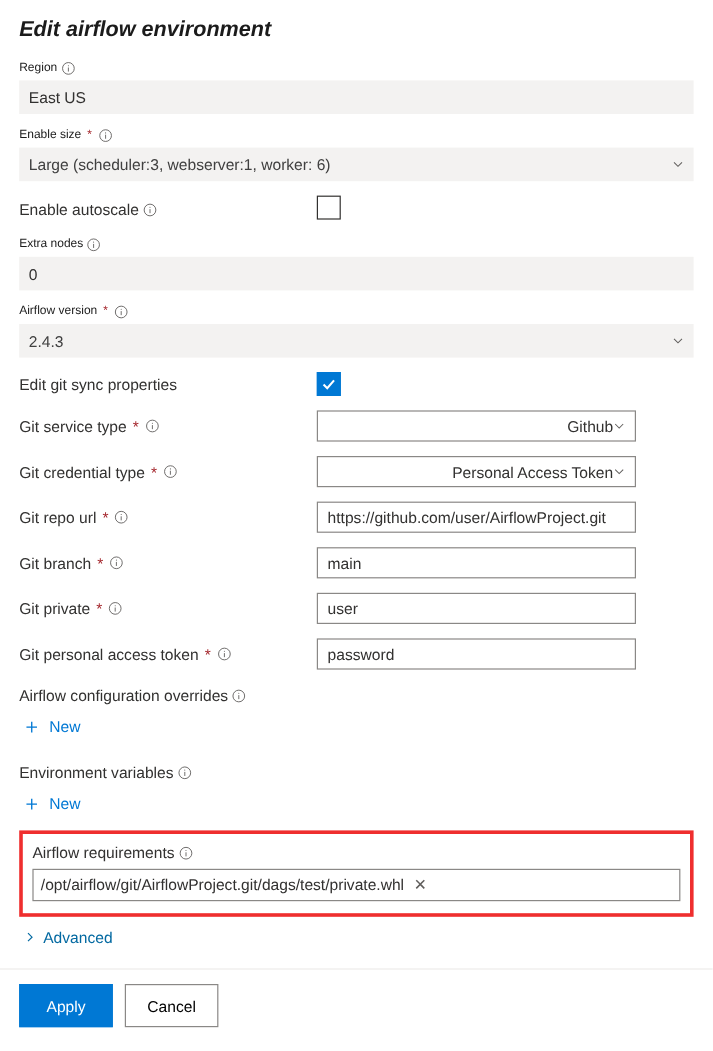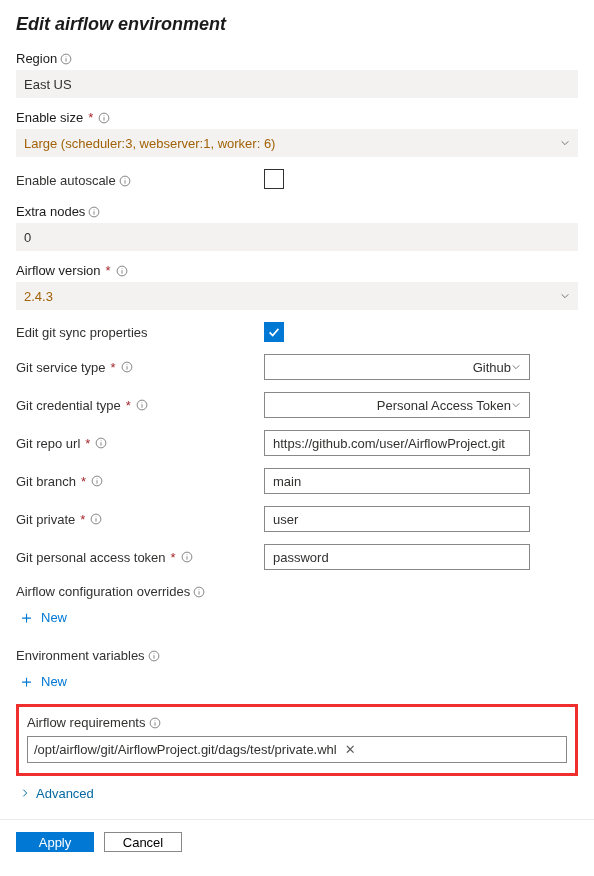--- a/index.html
+++ b/index.html
@@ -14,25 +14,25 @@
   }
   h2 {
     font-size: 18px;
     font-weight: 600;
     margin: 0 0 16px 0;
     color: #1b1b1b;
     font-style: italic;
   }
   .field-row { margin-bottom: 12px; }
   .label {
-    font-size: 13px;
+    font-size: 10px;
     color: #1b1b1b;
     margin-bottom: 4px;
     display: flex;
-    align-items: center;
+    align-items: flex-start;
     gap: 3px;
   }
   .req { color: #a4262c; margin: 0 2px; }
   .info-icon {
     display: inline-flex;
     width: 12px;
     height: 12px;
     align-items: center;
     justify-content: center;
     color: #605e5c;
@@ -47,21 +47,21 @@
     font-size: 13px;
     color: #323130;
     font-family: inherit;
   }
   .full-select-disabled {
     width: 100%;
     height: 28px;
     background: #f3f2f1;
     padding: 4px 8px;
     font-size: 13px;
-    color: #a16207;
+    color: #404040;
     display: flex;
     align-items: center;
     justify-content: space-between;
   }
   .chevron { color: #605e5c; }
   .two-col {
     display: flex;
     align-items: center;
     margin-bottom: 12px;
   }
@@ -149,21 +149,21 @@
     margin: 6px 0 14px 4px;
   }
   .footer-line {
     border-top: 1px solid #edebe9;
     margin: 18px -16px 0;
     padding: 12px 16px 0;
     display: flex;
     gap: 10px;
   }
   .btn {
-    height: 20px;
+    height: 36px;
     min-width: 78px;
     padding: 0 16px;
     font-size: 13px;
     font-family: inherit;
     border: 1px solid #8a8886;
     background: #fff;
     cursor: pointer;
   }
   .btn.primary {
     background: #0078d4;

